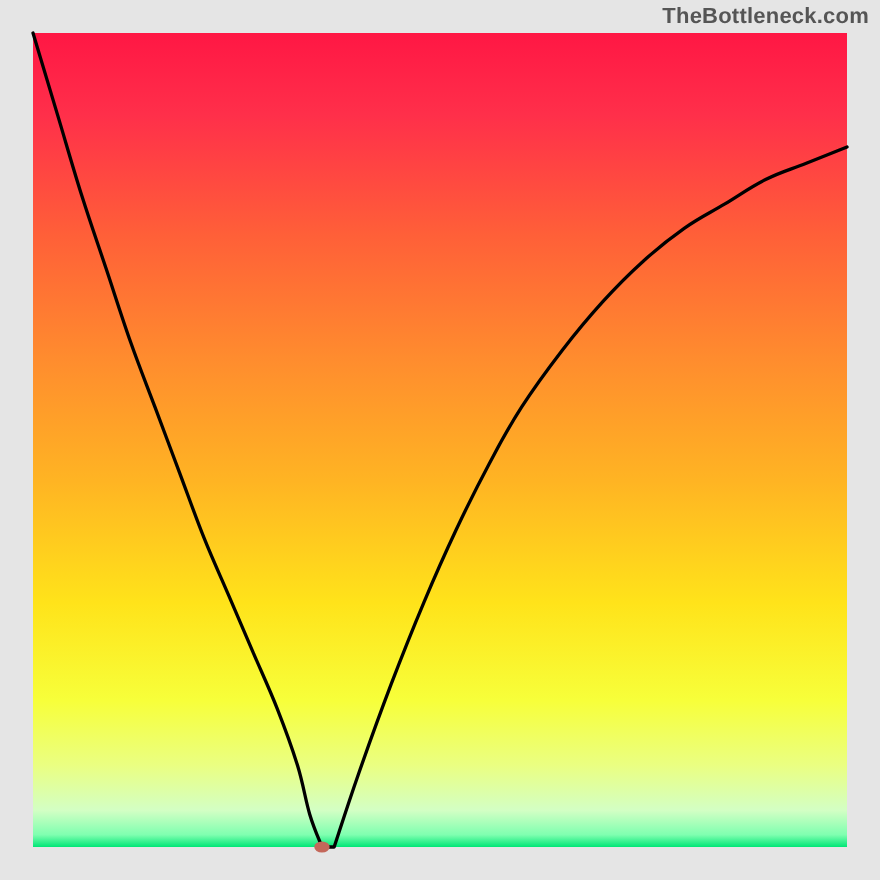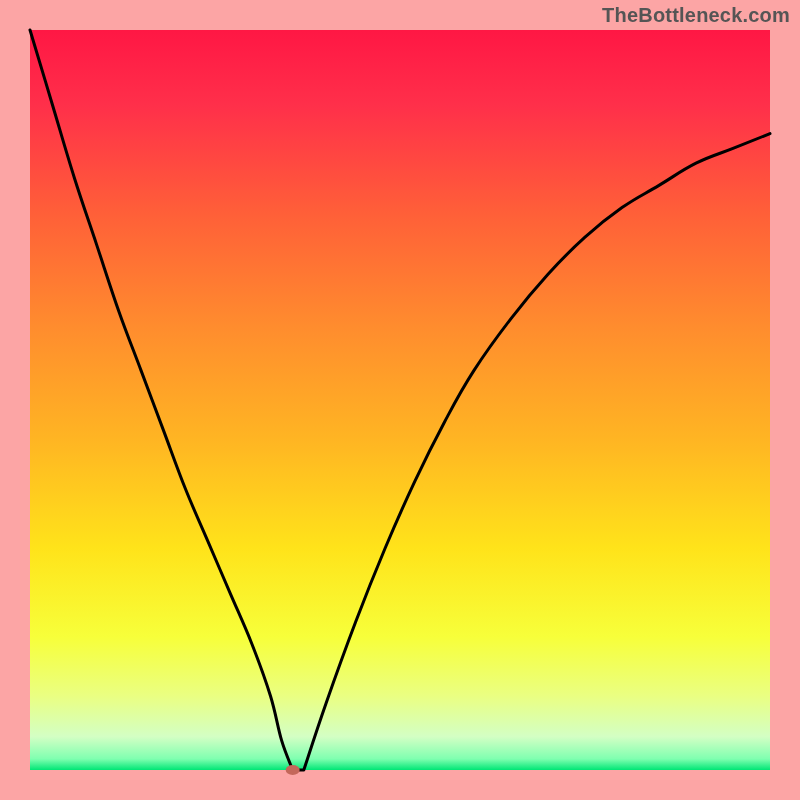--- a/index.html
+++ b/index.html
@@ -7,21 +7,21 @@
     padding: 0;
     width: 800px;
     height: 800px;
     background: #000;
     font-family: Arial, Helvetica, sans-serif;
     overflow: hidden;
   }
   .outer {
     width: 800px;
     height: 800px;
-    background: #fca5a5;
+    background: #e5e5e5;
     position: relative;
   }
   .watermark {
     position: absolute;
     top: 4px;
     right: 10px;
     color: #555;
     font-size: 20px;
     font-weight: 600;
     letter-spacing: 0.2px;

